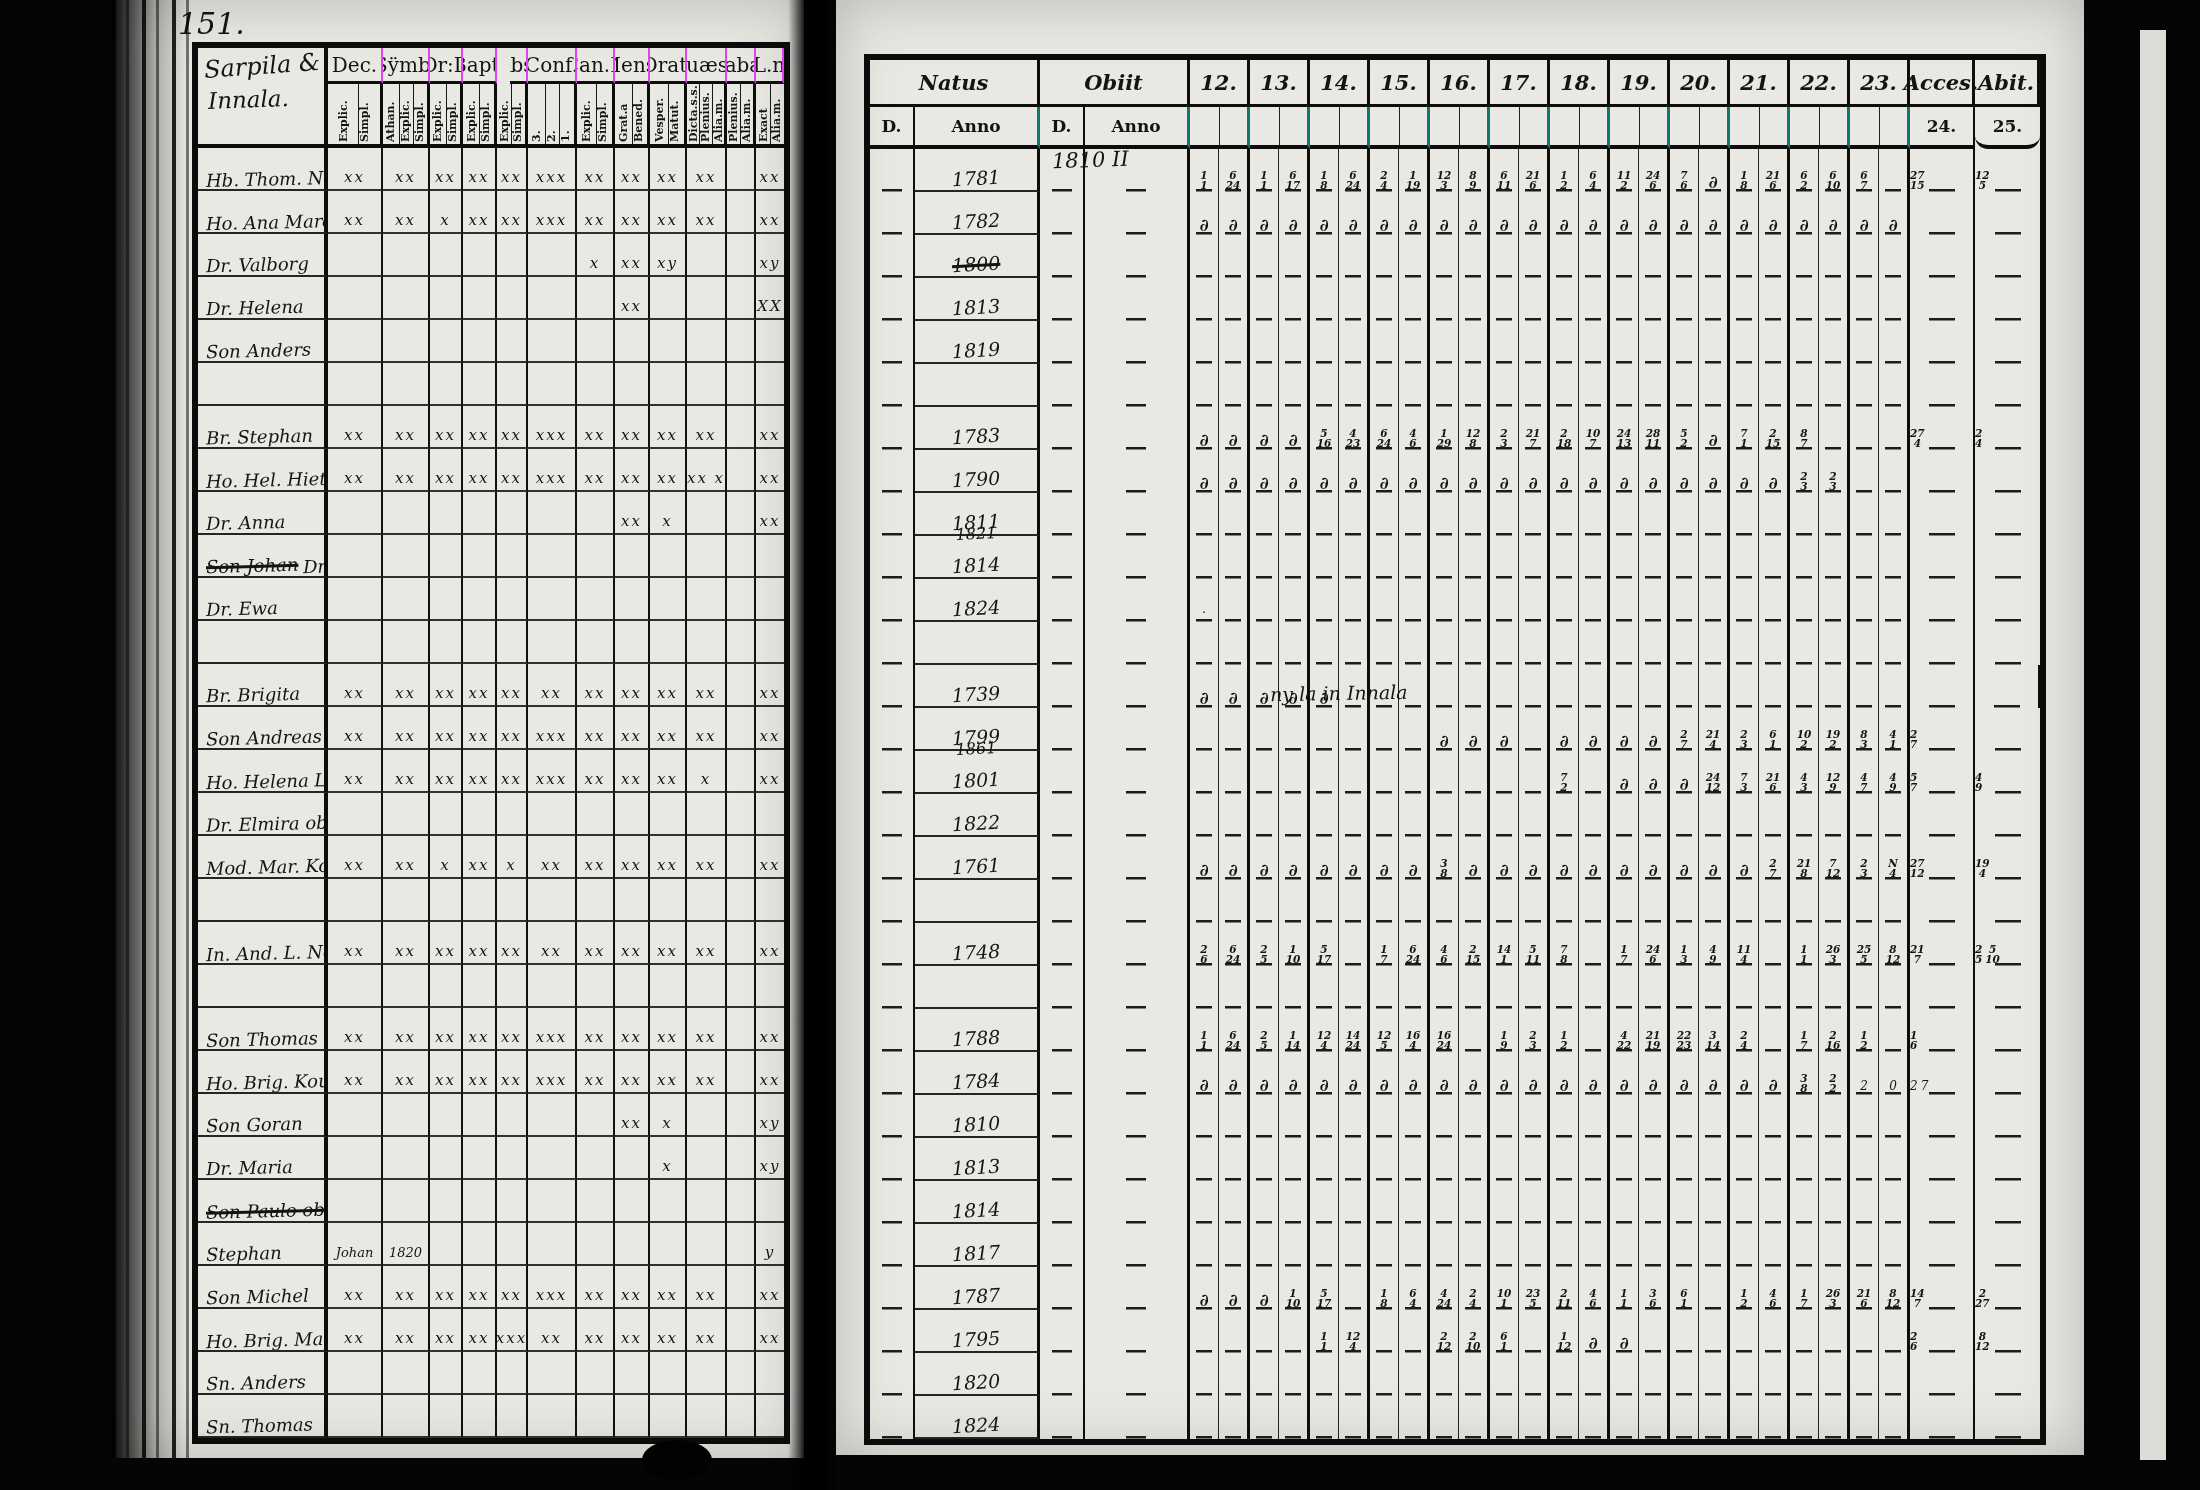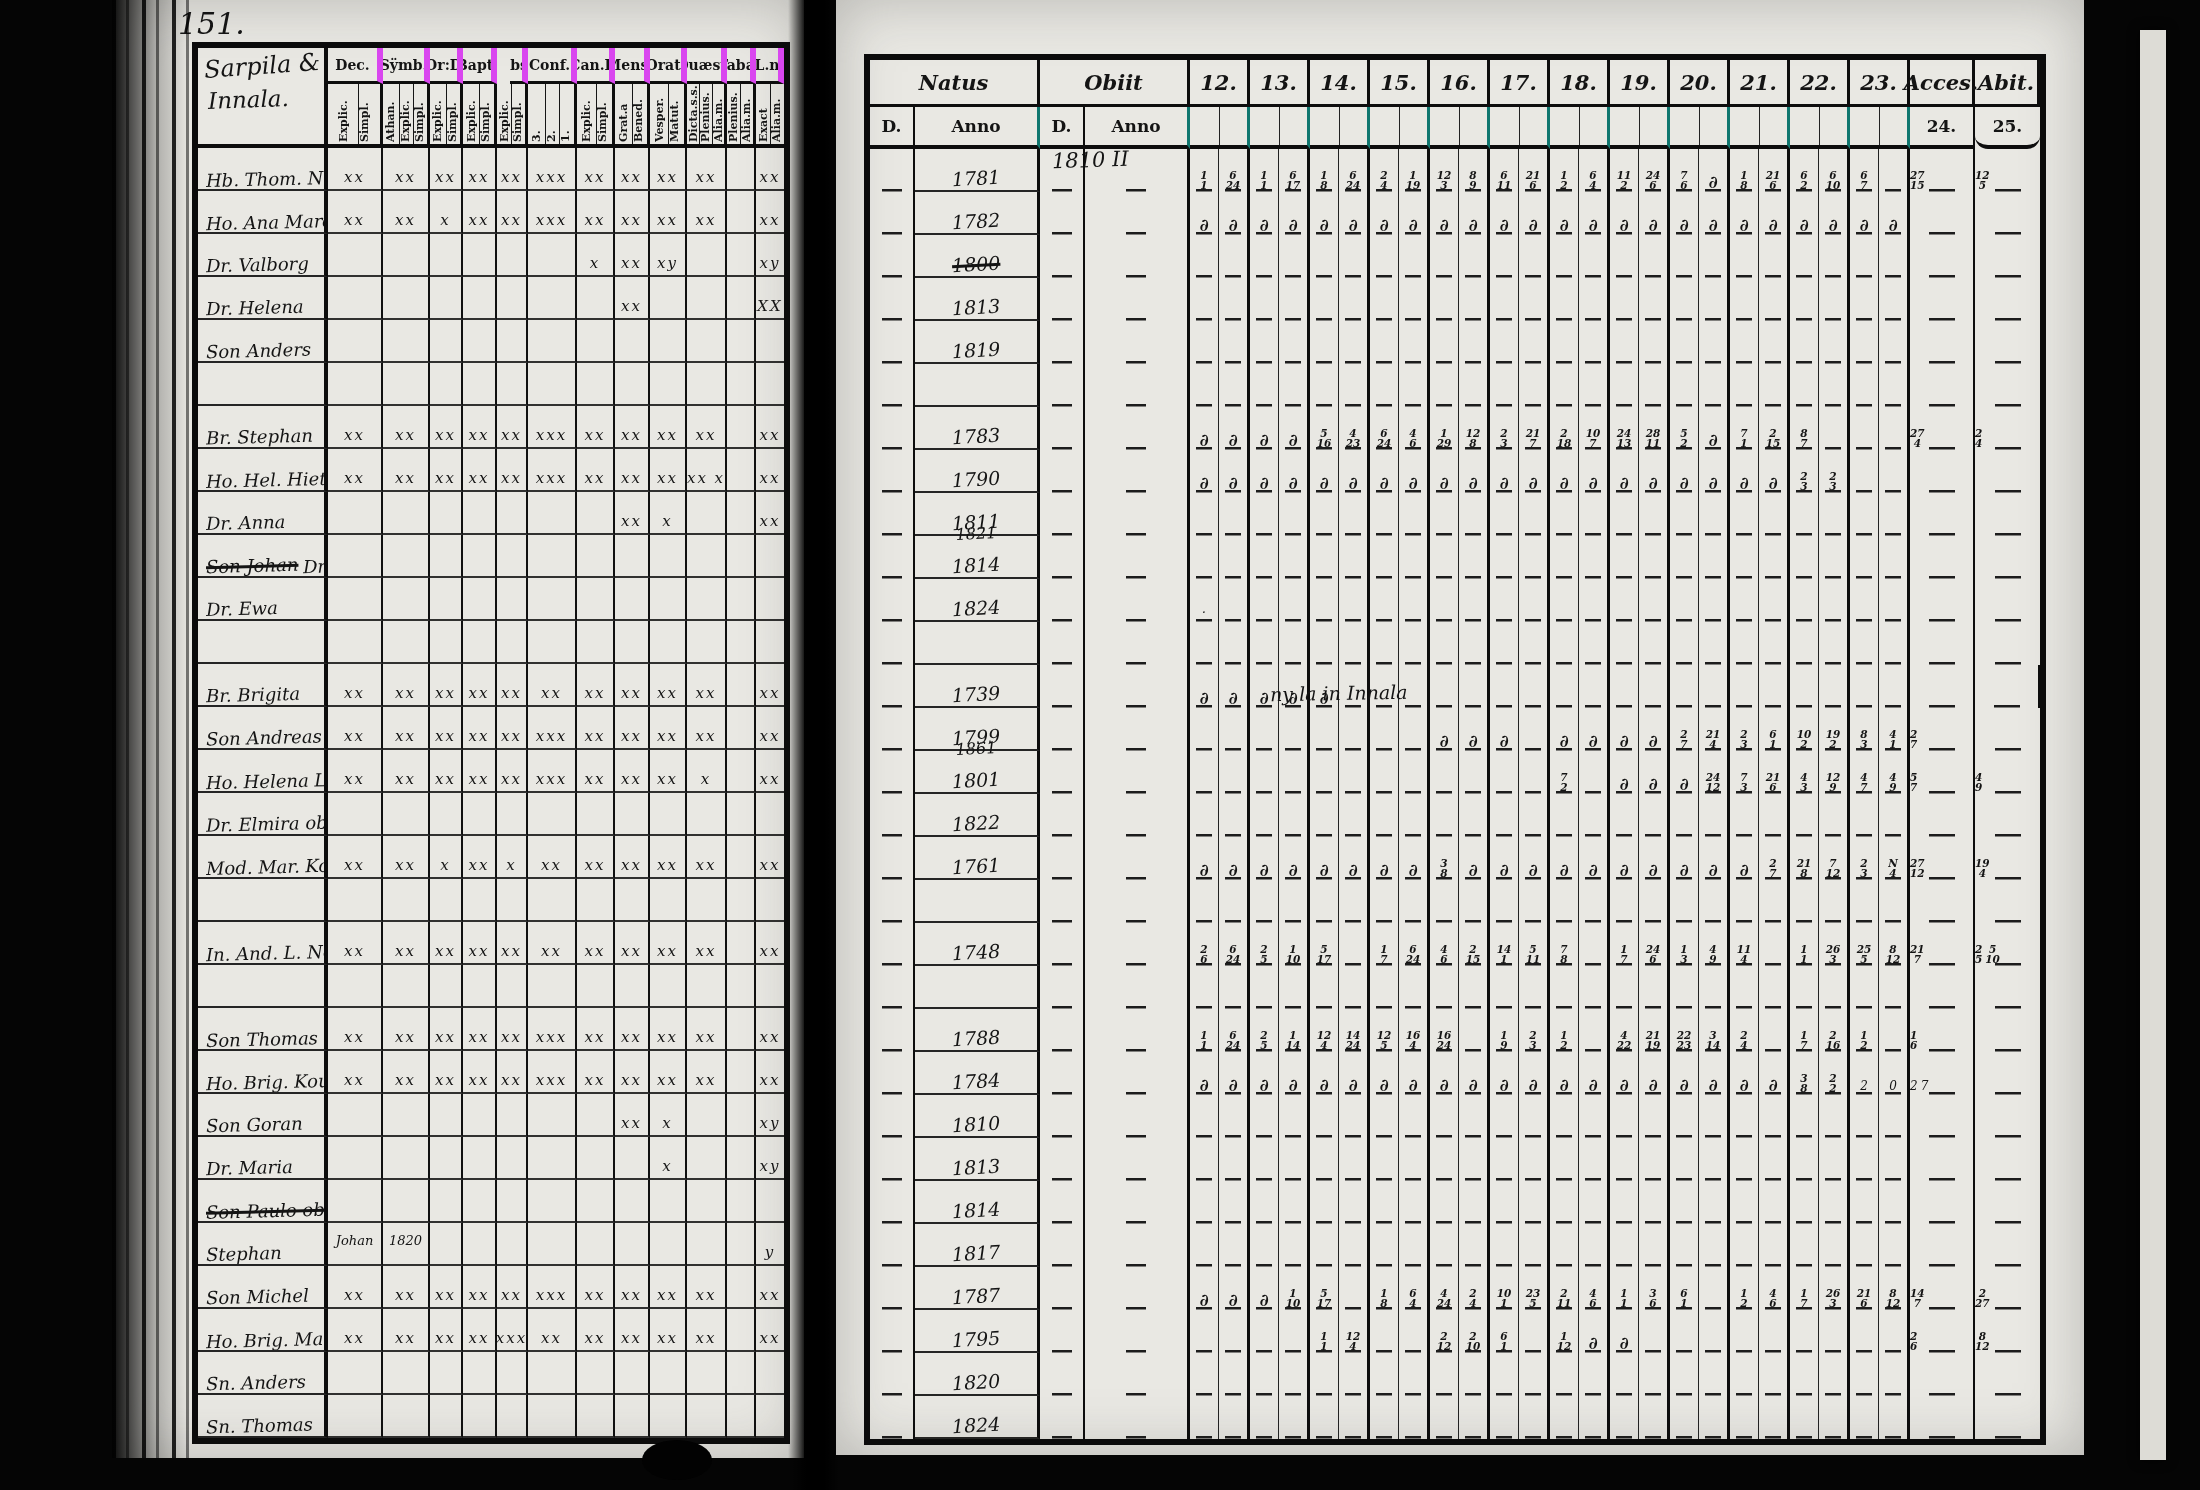--- a/index.html
+++ b/index.html
@@ -24,37 +24,37 @@
   .hand{font-style:italic;font-family:"DejaVu Serif",serif;}
   .struck{text-decoration:line-through;text-decoration-thickness:2.5px;}
 
   
   .ltable{position:absolute;left:80px;top:42px;width:586px;border:6px solid #0b0b0b;background:transparent;}
   .lheader{display:grid;grid-template-columns:130px 55px 47px 33px 34px 31px 49px 38px 35px 37px 40px 29px 28px;
            grid-template-rows:36px 60px;border-bottom:4px solid #0d0d0d;}
   .lh-name{grid-column:1;grid-row:1/3;border-right:4px solid #0d0d0d;padding:4px 6px;}
   .heading1{font-size:24px;transform:rotate(-4deg);white-space:nowrap;}
   .heading2{font-size:23px;transform:rotate(-2deg);margin-top:6px;margin-left:4px;white-space:nowrap;}
-  .lh-label{grid-row:1;border-right:6px solid #d946ef;border-bottom:3px solid #0d0d0d;
-            display:flex;align-items:center;justify-content:center;font-size:14px;font-weight:700;
+  .lh-label{grid-row:1;border-right:2px solid #d946ef;border-bottom:3px solid #0d0d0d;
+            display:flex;align-items:center;justify-content:center;font-size:20px;font-weight:400;
             white-space:nowrap;overflow:hidden;}
   .lh-subs{grid-row:2;border-right:3px solid #0d0d0d;display:flex;justify-content:space-evenly;overflow:hidden;}
   .vtext{writing-mode:vertical-rl;transform:rotate(180deg);font-size:11px;font-weight:700;
          line-height:1;padding-top:2px;white-space:nowrap;}
   .vtext+.vtext{border-right:1.5px solid #161616;}
   .lrow{display:grid;grid-template-columns:130px 55px 47px 33px 34px 31px 49px 38px 35px 37px 40px 29px 28px;
         height:43px;}
   .lname{border-right:4px solid #0d0d0d;border-bottom:2.5px solid rgba(16,16,16,.9);
          padding:2px 2px 0 8px;font-size:18px;white-space:nowrap;overflow:hidden;display:flex;align-items:flex-end;gap:5px;line-height:1.05;}
   .lname .nm{transform:rotate(-1.5deg);}
   .lcell{border-right:2.5px solid #101010;border-bottom:2.5px solid rgba(16,16,16,.85);
          display:flex;align-items:flex-end;justify-content:center;overflow:hidden;}
   .lrow>div:last-child,.lheader>div:last-child{border-right:none;}
   .xmark{font-style:italic;font-size:15px;letter-spacing:2px;padding-bottom:3px;white-space:nowrap;}
-  .hand-note{font-style:italic;font-size:13px;padding-bottom:16px;white-space:nowrap;}
+  .hand-note{font-style:italic;font-size:13px;padding-bottom:4px;white-space:nowrap;}
 
   
   .rtable{position:absolute;left:28px;top:54px;width:1170px;border:6px solid #0b0b0b;}
   .rgrid{display:grid;grid-template-columns:45px 125px 45px 105px repeat(12,60px) 65px 65px;}
   .rheader .h1{border-right:3px solid #0d0d0d;border-bottom:3px solid #0d0d0d;height:44px;
       display:flex;align-items:center;justify-content:center;font-size:21px;font-weight:700;font-style:italic;white-space:nowrap;}
   .rheader .h2{border-right:2px solid #0d0d0d;border-bottom:4px solid #0d0d0d;height:38px;
       display:flex;align-items:center;justify-content:center;font-size:17px;font-weight:700;position:relative;}
   .rheader .thick{border-right:3px solid #0f766e;}
   .rheader .subline{position:absolute;left:50%;top:0;width:1.5px;height:100%;background:#222;}

